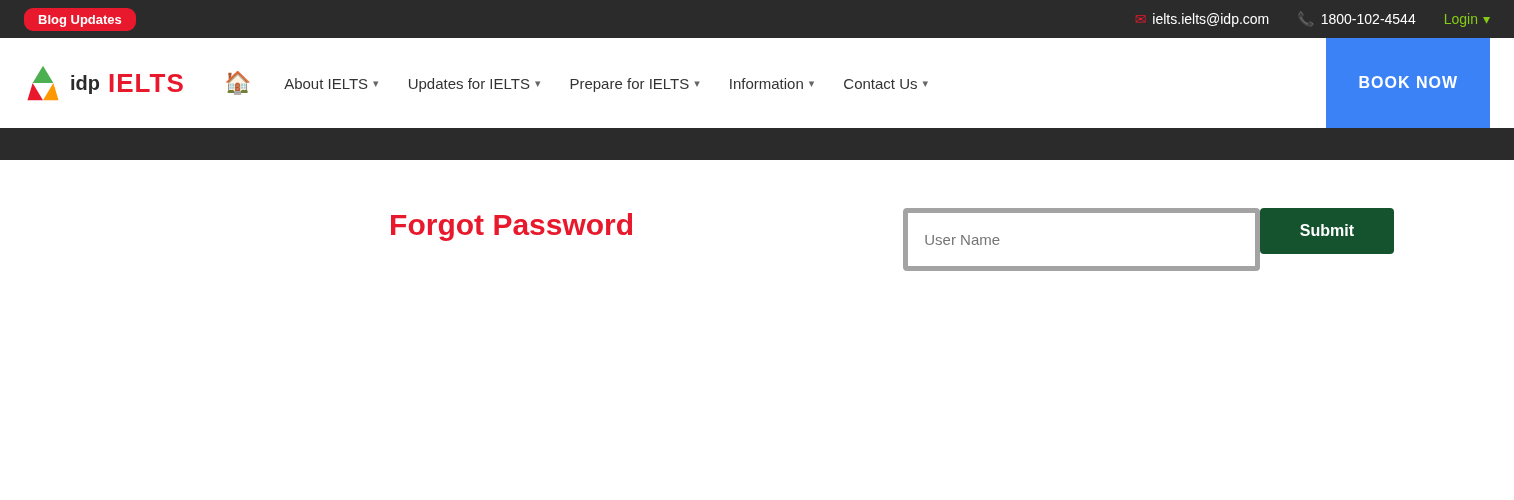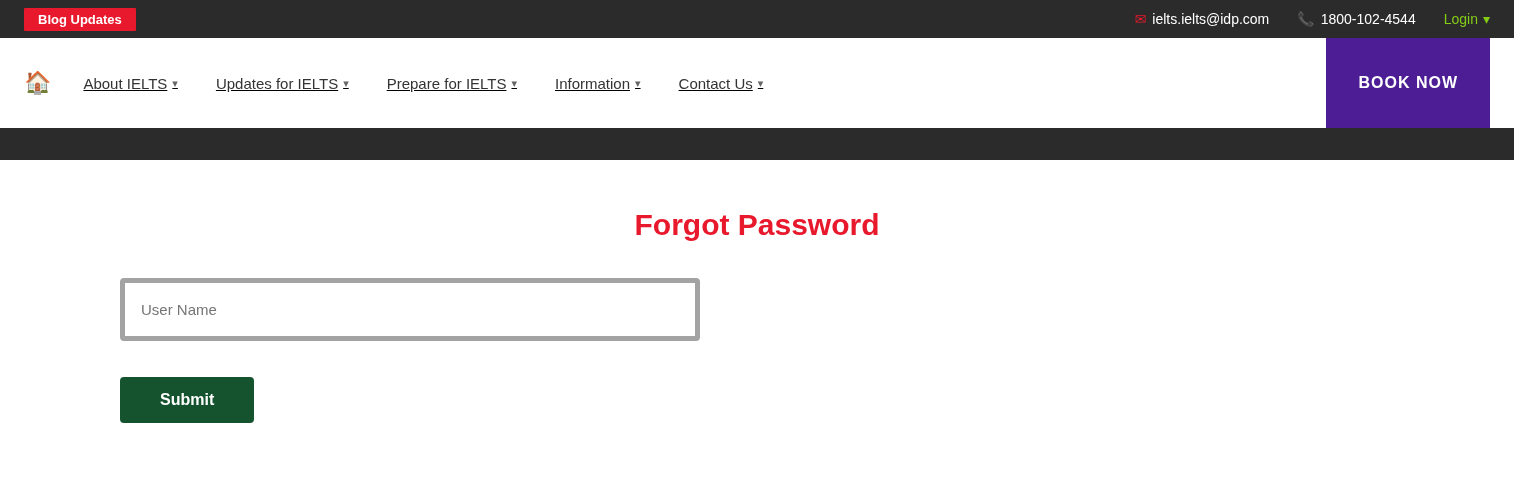--- a/index.html
+++ b/index.html
@@ -15,21 +15,21 @@
       padding: 0 24px;
       height: 38px;
       gap: 28px;
       font-size: 14px;
     }
     .top-bar-blog {
       background: #e8192c;
       color: #fff;
       font-weight: bold;
       padding: 4px 14px;
-      border-radius: 1px;
+      border-radius: 9px;
       margin-right: auto;
       font-size: 13px;
     }
     .top-bar-email, .top-bar-phone {
       display: flex;
       align-items: center;
       gap: 6px;
       color: #fff;
       font-size: 14px;
     }
@@ -71,38 +71,37 @@
     }
     .home-icon {
       font-size: 22px;
       color: #555;
       margin-right: 18px;
       cursor: pointer;
     }
     .nav-links {
       display: flex;
       align-items: center;
-      gap: 10px;
+      gap: 1px;
       flex: 1;
-      text-decoration: underline;
     }
     .nav-item {
       display: flex;
       align-items: center;
       gap: 5px;
       padding: 8px 14px;
       font-size: 15px;
       color: #333;
       cursor: pointer;
       white-space: nowrap;
       font-weight: 500;
     }
     .chevron { font-size: 11px; color: #666; }
     .book-now-btn {
-      background: #4c1d95;
+      background: #3b82f6;
       color: #fff;
       font-weight: 700;
       font-size: 16px;
       padding: 0 32px;
       height: 90px;
       border: none;
       cursor: pointer;
       letter-spacing: 1px;
       white-space: nowrap;
     }
@@ -111,21 +110,21 @@
     .nav-separator {
       background: #2b2b2b;
       height: 32px;
     }
 
     
     .main-content {
       background: #fff;
       min-height: 340px;
       display: flex;
-      flex-direction: column;
+      flex-direction: row;
       align-items: flex-start;
       padding: 48px 120px;
     }
     .page-title {
       width: 100%;
       text-align: center;
       font-size: 30px;
       font-weight: 700;
       color: #e8192c;
       margin-bottom: 36px;
@@ -171,20 +170,32 @@
     <span>1800-102-4544</span>
   </span>
   <span class="top-bar-login">
     <span>Login</span>
     <span>▾</span>
   </span>
 </div>
 
 <nav class="nav-bar">
 
+  <a class="logo" href="#">
+    <svg class="logo-svg" viewBox="0 0 44 44" fill="none" xmlns="http://www.w3.org/2000/svg">
+
+      <polygon points="22,2 34,22 10,22" fill="#4CAF50"></polygon>
+
+      <polygon points="10,22 22,42 4,42" fill="#e8192c"></polygon>
+
+      <polygon points="34,22 40,42 22,42" fill="#FF9800"></polygon>
+    </svg>
+    <span class="logo-idp">idp</span>
+    <span class="logo-ielts">IELTS</span>
+  </a>
 
   <span class="home-icon">🏠</span>
 
   <div class="nav-links">
     <div class="nav-item">
       <span>About IELTS</span>
       <span class="chevron">▾</span>
     </div>
     <div class="nav-item">
       <span>Updates for IELTS</span>

